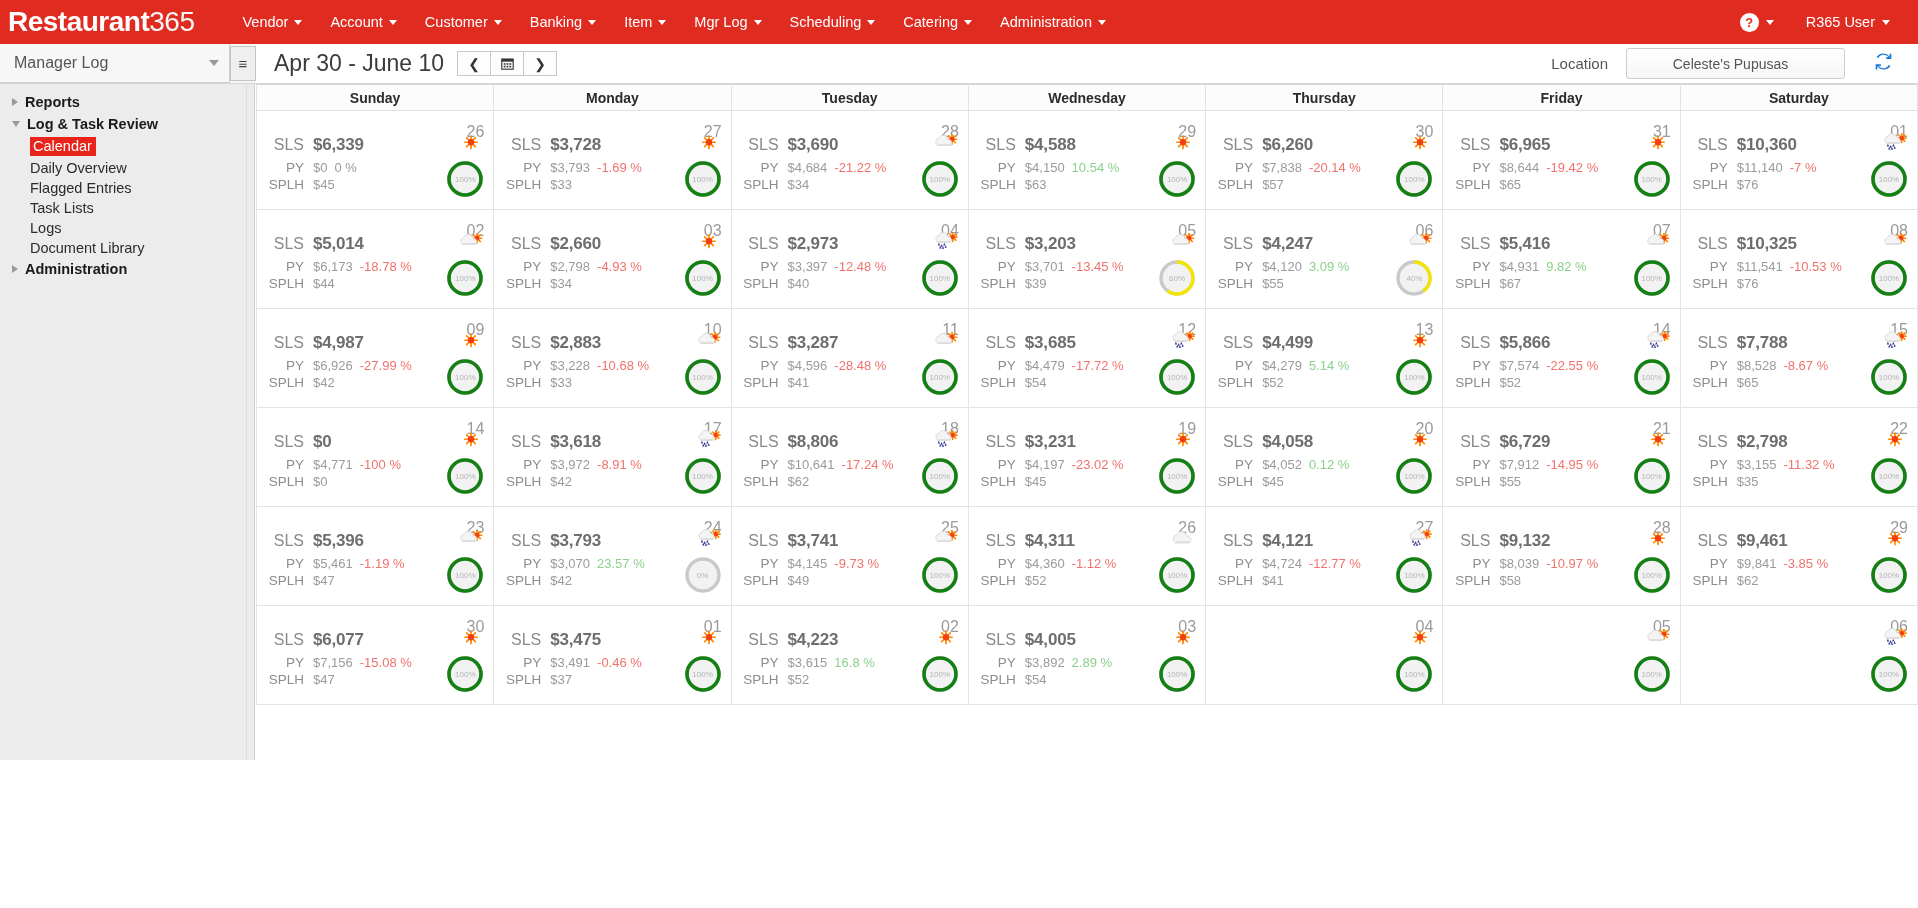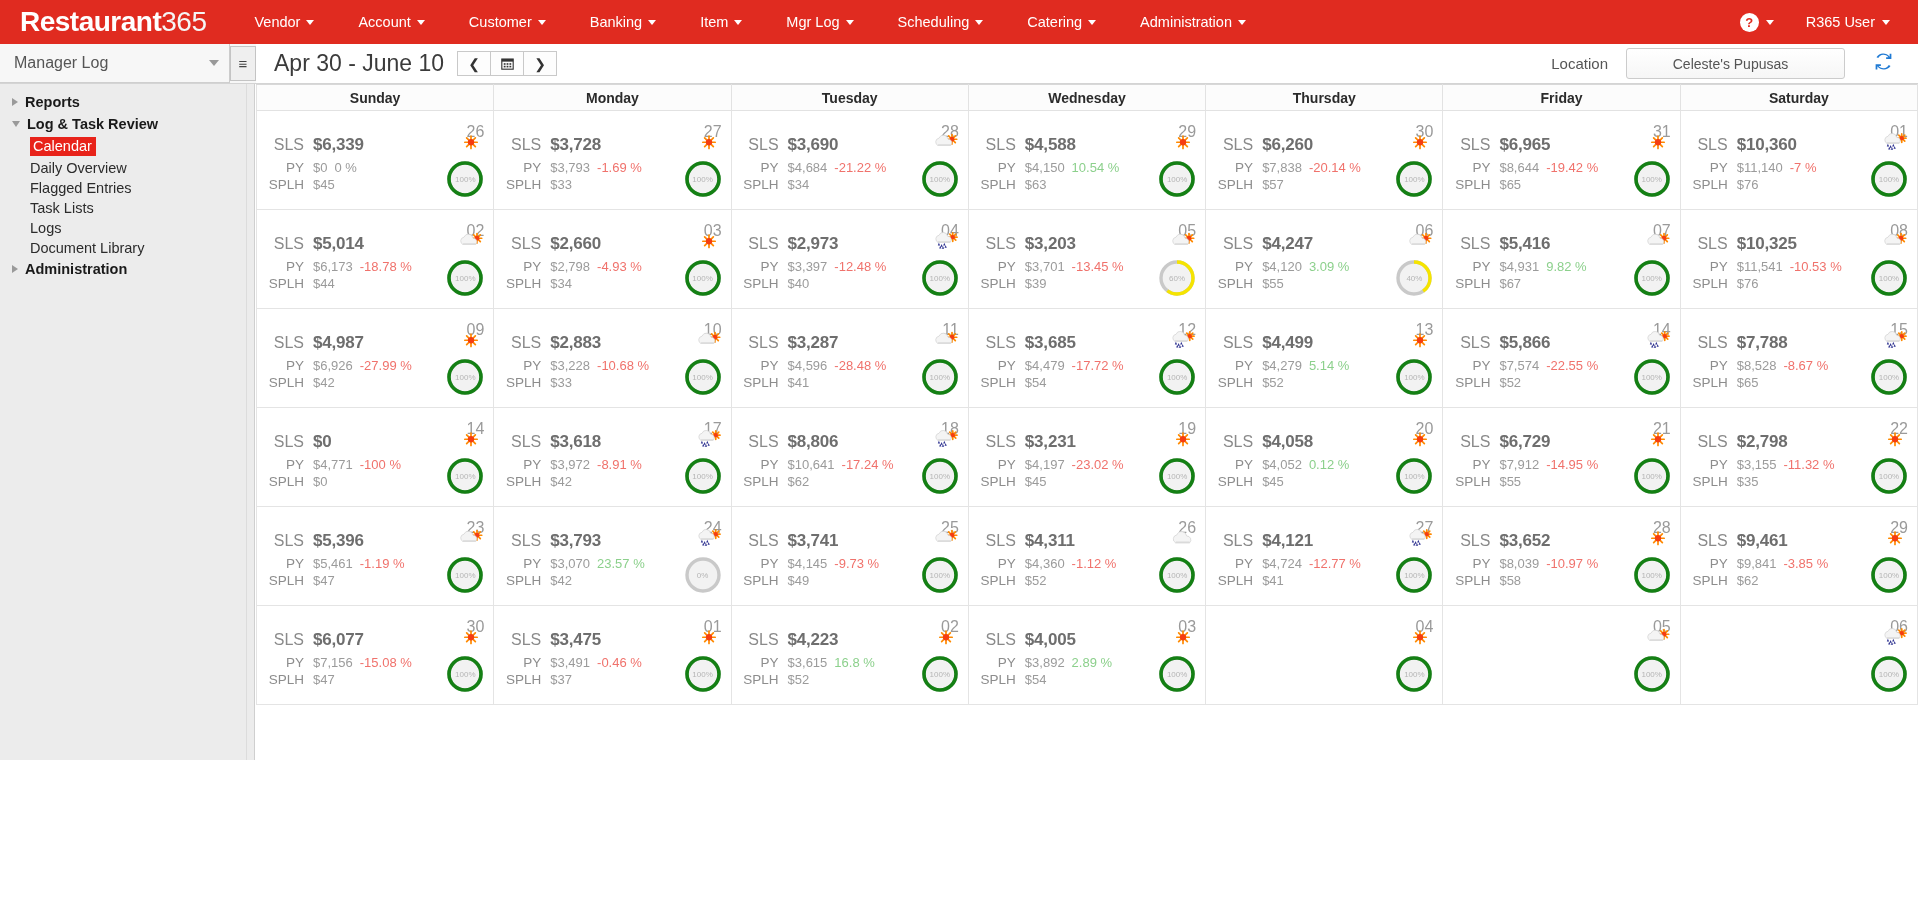--- a/index.html
+++ b/index.html
@@ -10,35 +10,35 @@
     font-family: "Liberation Sans", sans-serif;
     overflow: hidden;
   }
 
   
   .topbar {
     height: 44px;
     background: #e02b20;
     display: flex;
     align-items: center;
-    padding: 0 16px 0 20px;
+    padding: 0 16px 0 8px;
     position: relative;
   }
   .brand {
     font-size: 28px;
     font-weight: bold;
     color: #ffffff;
     letter-spacing: -0.5px;
     margin-right: 34px;
     white-space: nowrap;
     line-height: 1;
   }
   .brand .thin { font-weight: 400; color: #f5f5f5; }
 
-  .navmenu { display: flex; align-items: center; gap: 16px; }
+  .navmenu { display: flex; align-items: center; gap: 0px; }
   .navitem {
     color: #ffffff;
     font-size: 14.5px;
     padding: 6px 14px;
     white-space: nowrap;
     cursor: pointer;
     display: flex;
     align-items: center;
     gap: 6px;
   }
@@ -1834,21 +1834,21 @@
                     </g>
                   </svg></div>
                 <div class="ring"><svg viewBox="0 0 40 40" width="40" height="40">
                     <circle cx="20" cy="20" r="16" fill="#f2f2f2"></circle>
                     <circle cx="20" cy="20" r="16" fill="none" stroke="#c9c9c9" stroke-width="3.4"></circle>
                     <circle cx="20" cy="20" r="16" fill="none" stroke="#148014" stroke-width="3.6" stroke-dasharray="100.53096491487338 100.53096491487338" transform="rotate(-90 20 20)"></circle>
                   </svg><div class="ring-txt">100%</div></div>
                 <div class="metrics">
                   <div class="mrow row-sls">
                     <span class="mlabel sls">SLS</span>
-                    <span class="mval-sls">$3,652</span>
+                    <span class="mval-sls">$9,132</span>
                   </div>
                   <div class="mrow row-py">
                     <span class="mlabel">PY</span>
                     <span class="mval">$8,039</span>
                     <span class="pct neg">-10.97 %</span>
                   </div>
                   <div class="mrow">
                     <span class="mlabel">SPLH</span>
                     <span class="mval">$58</span>
                   </div>

